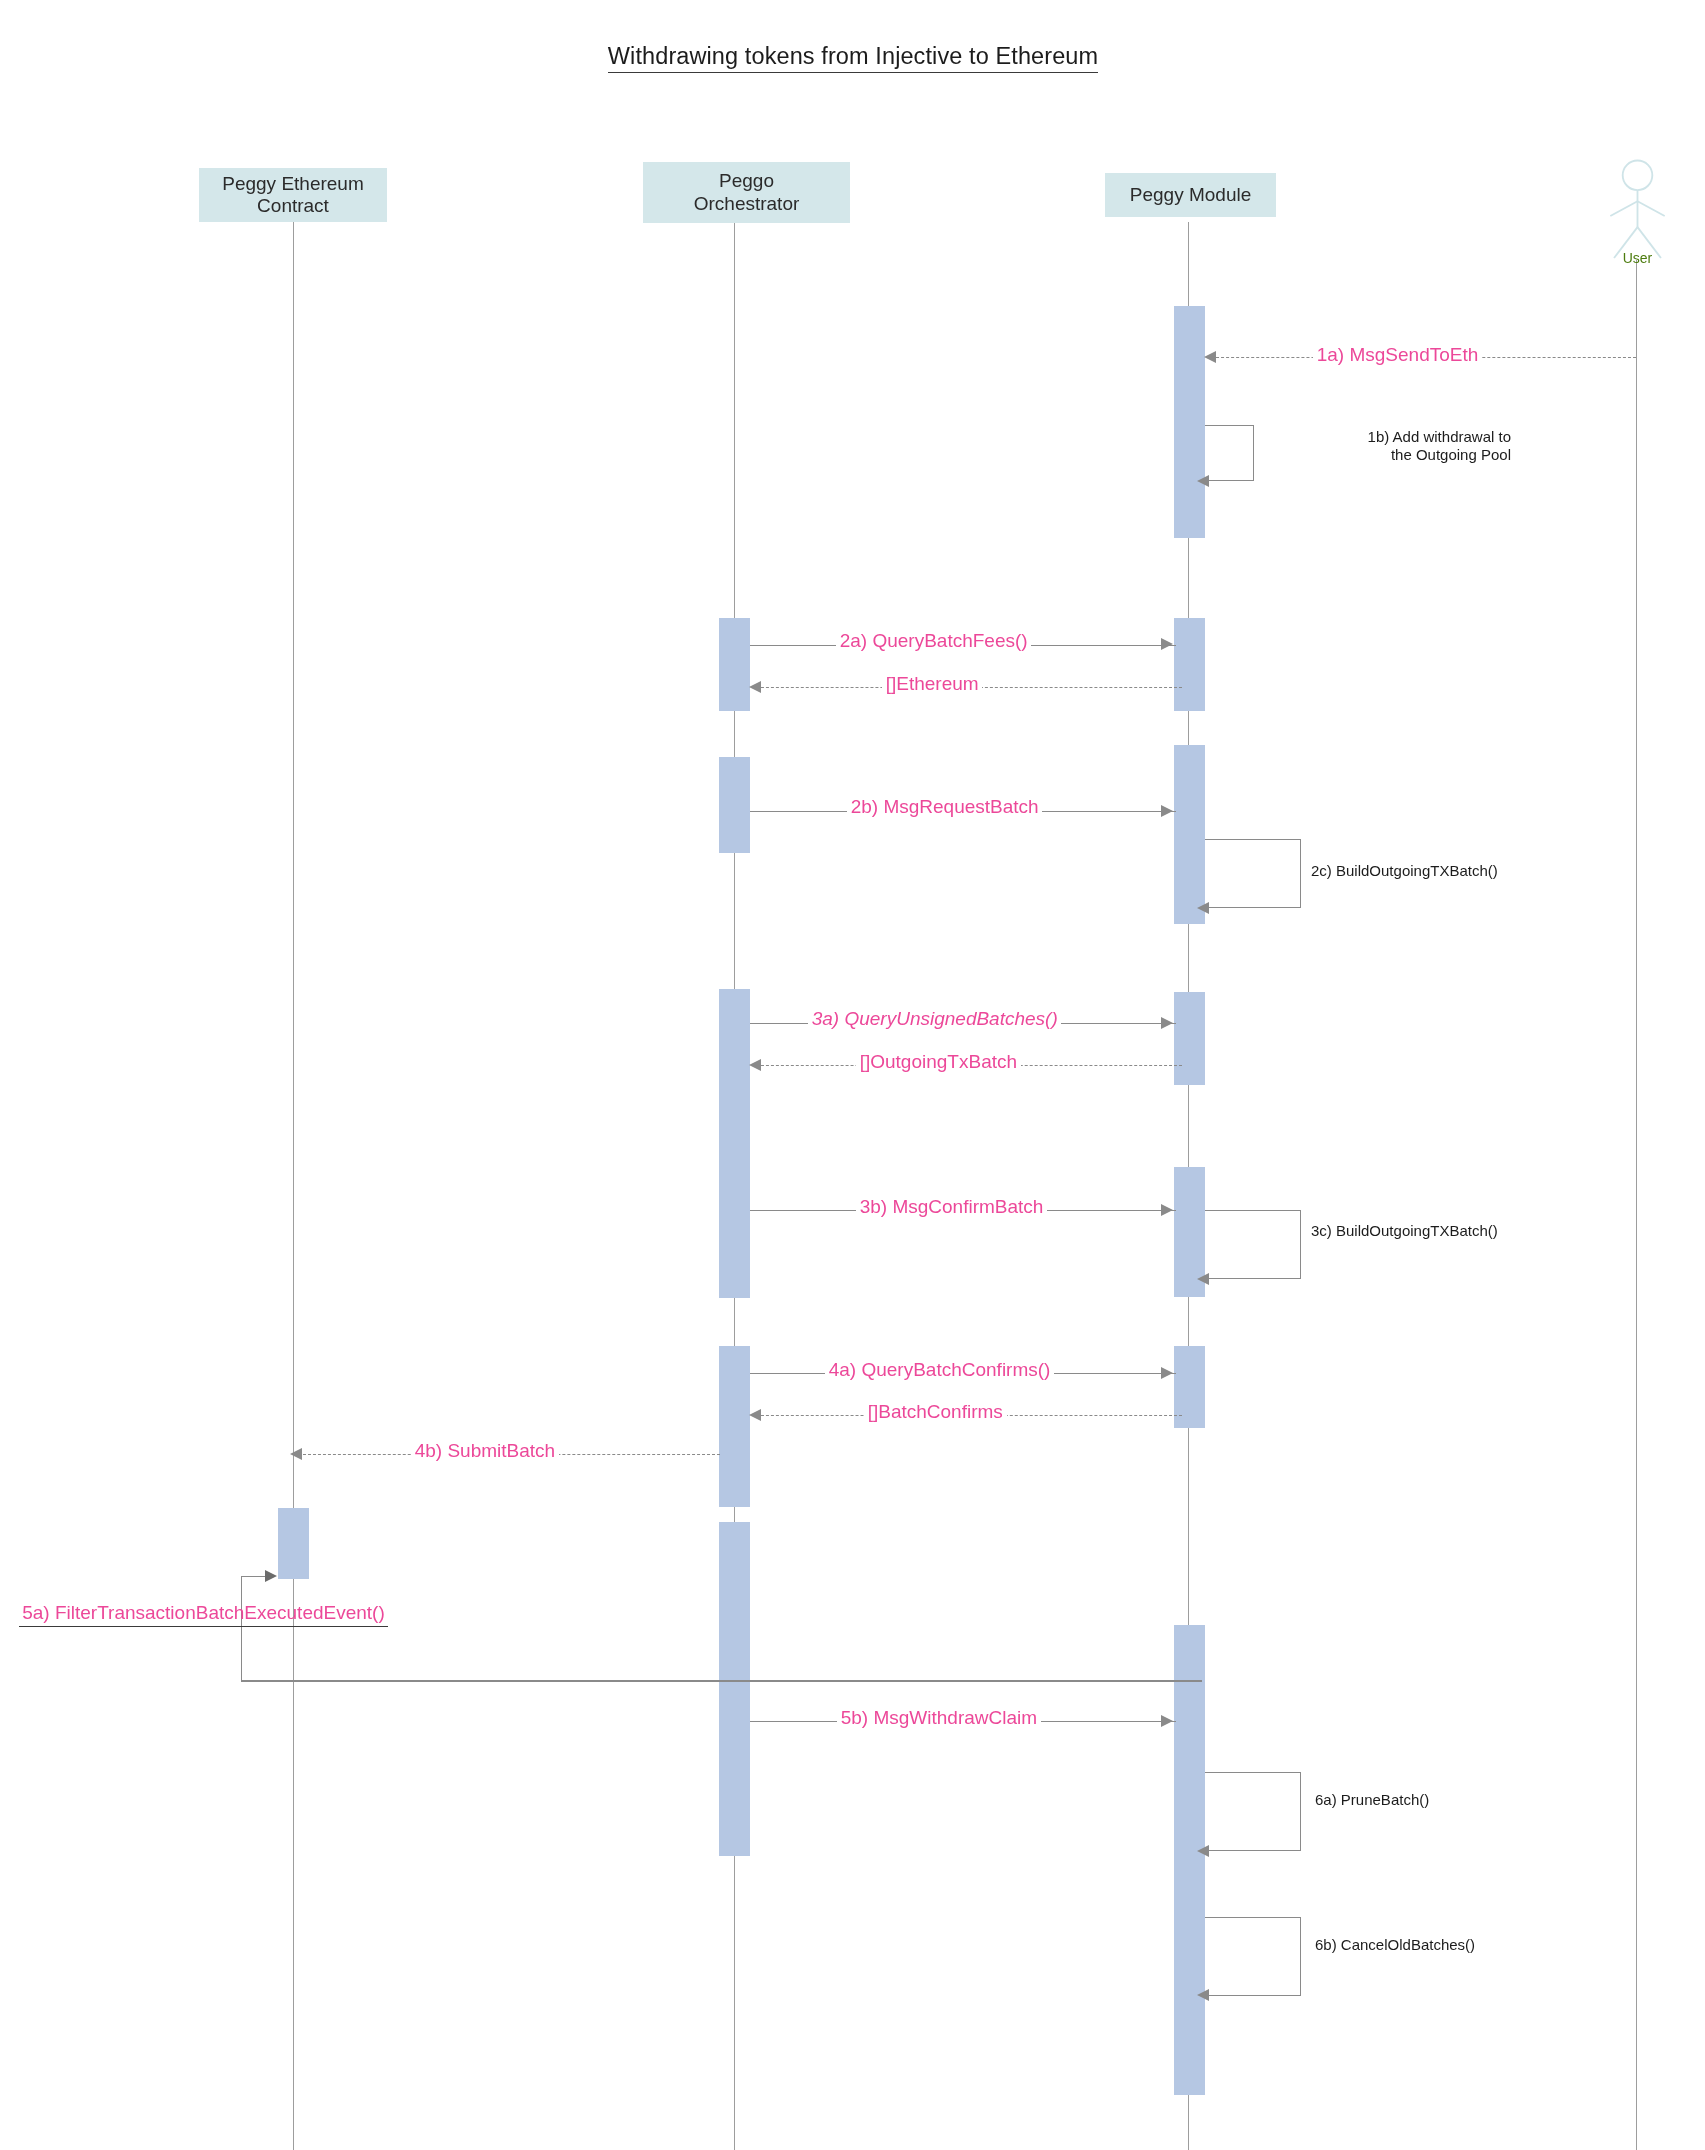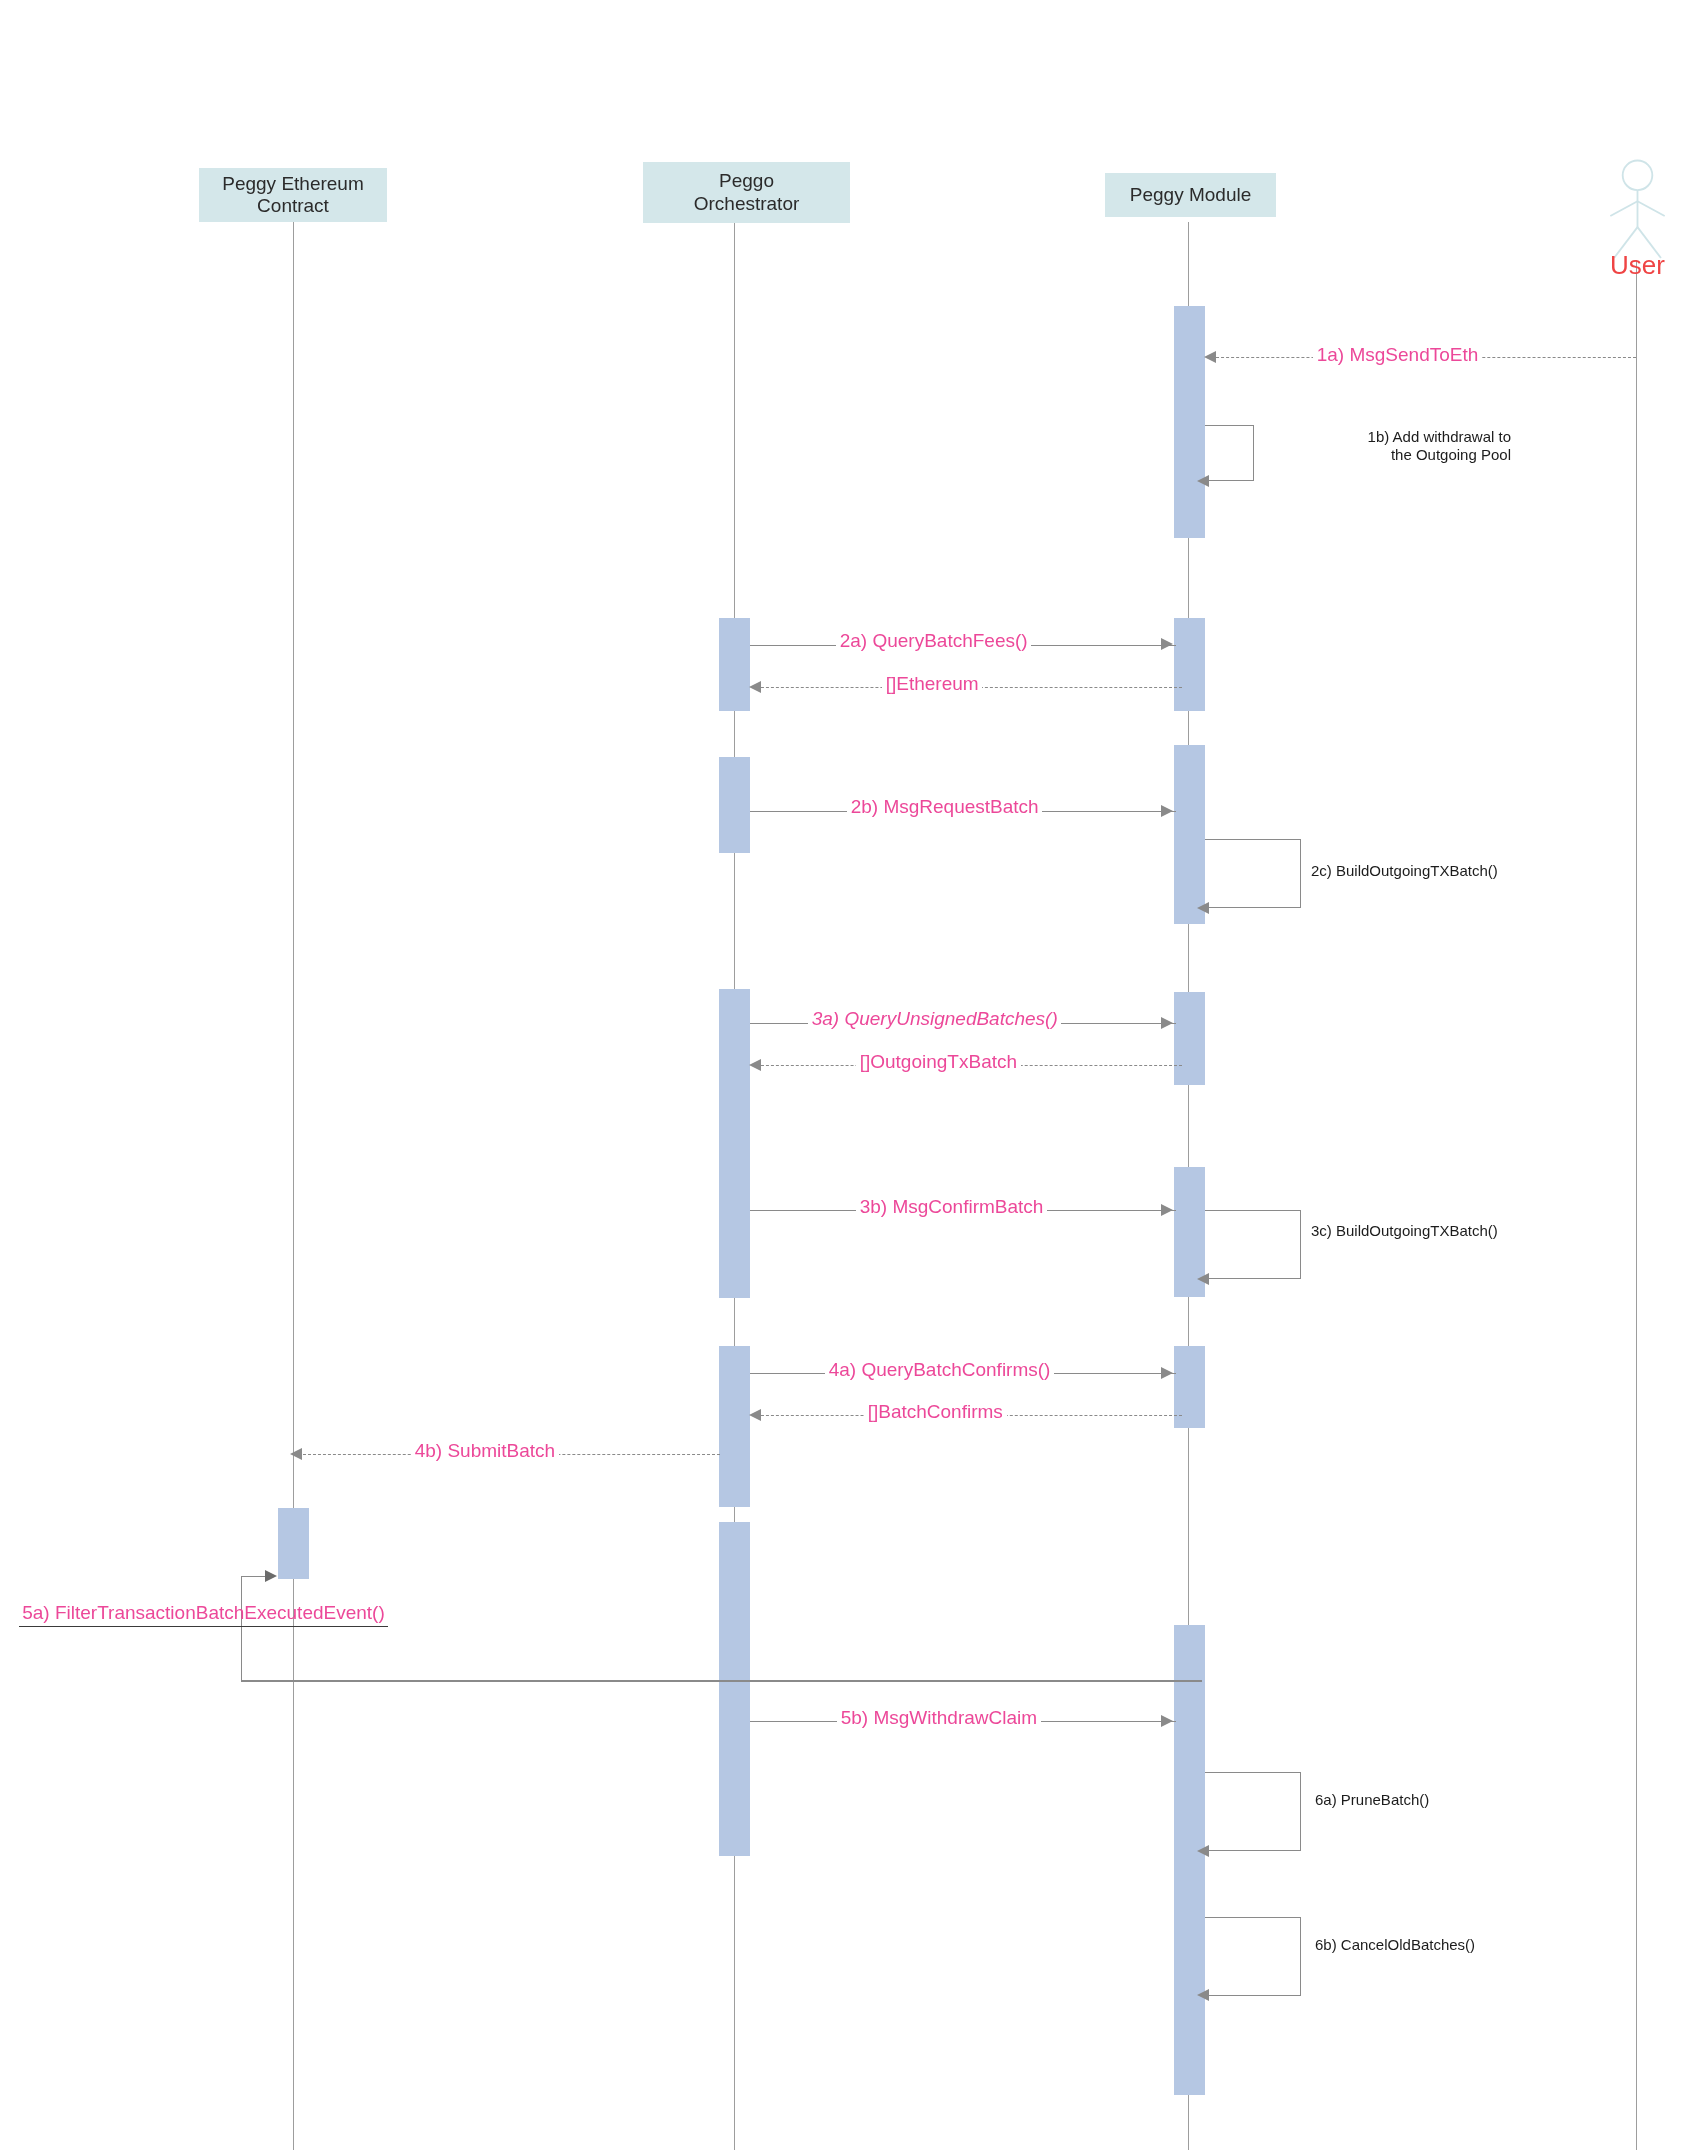--- a/index.html
+++ b/index.html
@@ -50,22 +50,22 @@
   .lifeline {
     position: absolute;
     width: 1.2px;
     background: #9d9d9d;
   }
 
   
   .actor-figure { position: absolute; }
   .actor-label {
     position: absolute;
-    font-size: 26px;
-    color: #ef4444;
+    font-size: 14px;
+    color: #4d7c0f;
     text-align: center;
     white-space: nowrap;
   }
 
   
   .activation {
     position: absolute;
     width: 31px;
     background: #b5c7e3;
   }
@@ -128,20 +128,23 @@
   .selfloop-label.two-line { white-space: normal; text-align: right; }
 
   
   .route-seg { position: absolute; background: #8a8a8a; }
 </style>
 </head>
 <body>
 
 <div id="diagram-root">
 
+  <div class="diagram-title">
+    <span class="title-underline">Withdrawing tokens from Injective to Ethereum</span>
+  </div>
 
   <div class="lifeline" style="left:293px; top:222px; height:1928px;"></div>
   <div class="lifeline" style="left:734px; top:222px; height:1928px;"></div>
   <div class="lifeline" style="left:1188px; top:222px; height:1928px;"></div>
   <div class="lifeline" style="left:1636px; top:260px; height:1891px;"></div>
 
   <div class="participant-head" style="left:199px; top:168px; width:188px; height:54px;">
     <div>
       <div>Peggy Ethereum</div>
       <div>Contract</div>

